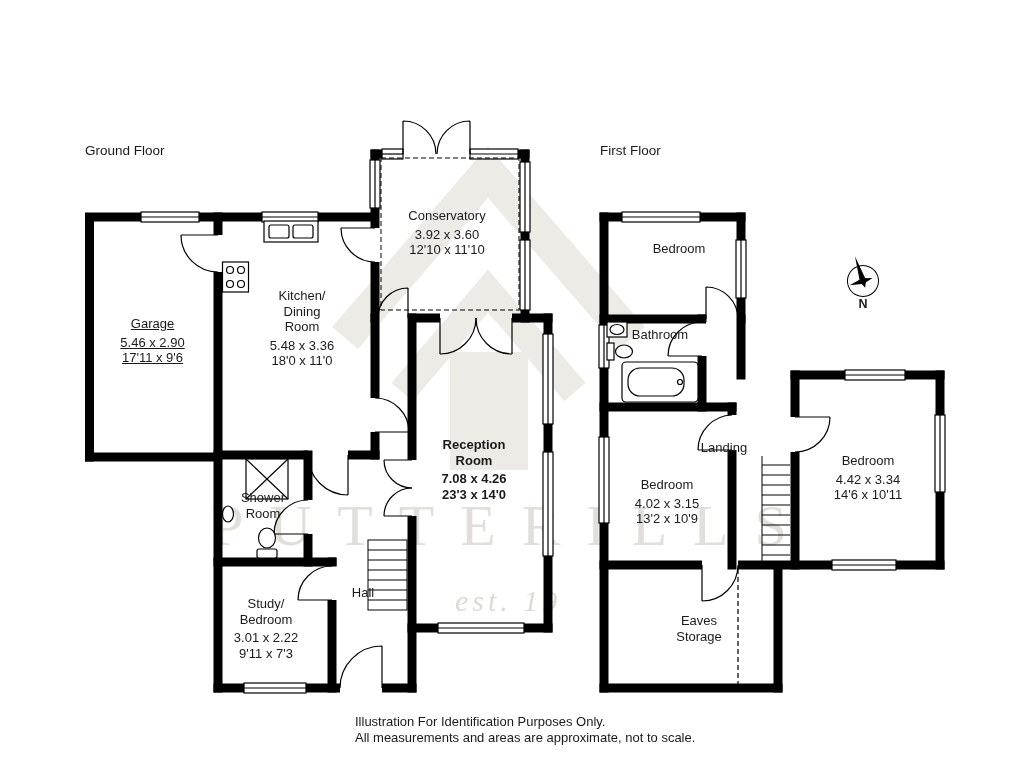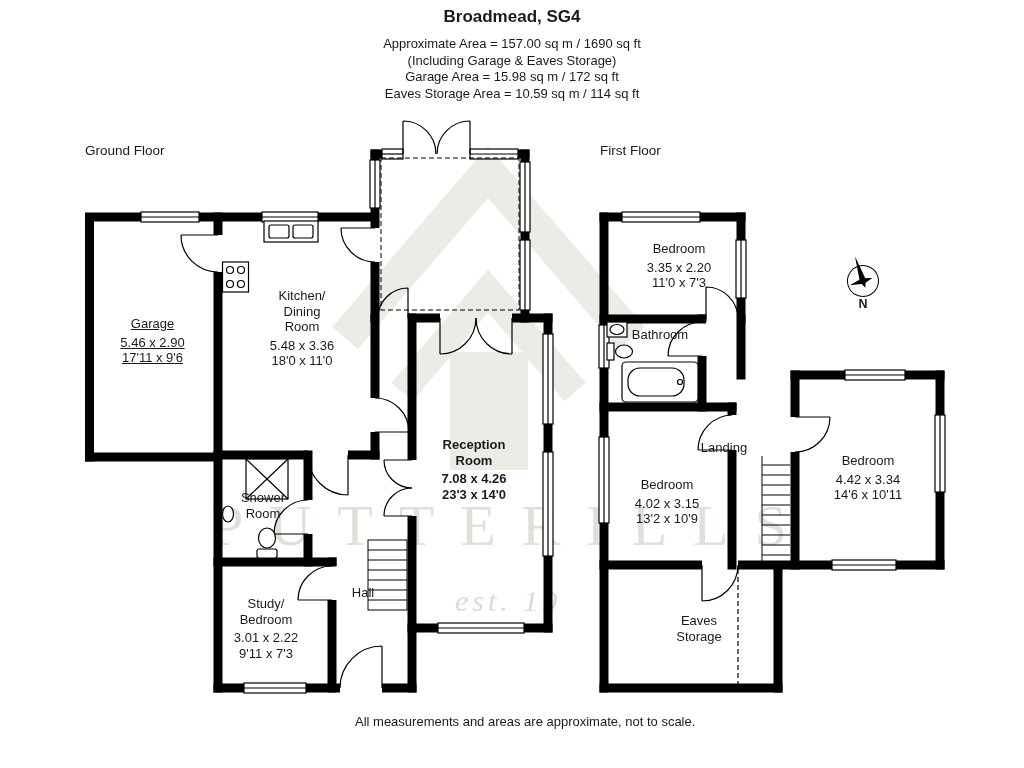--- a/index.html
+++ b/index.html
@@ -28,27 +28,20 @@
   .compass-n { position:absolute; left:855px; top:297px; width:16px; text-align:center;
     font-size:12.5px; font-weight:bold; }
   .footer { position:absolute; left:355px; top:714px; font-size:13px; line-height:16px; }
   .footer .copyright { font-size:10.5px; margin-top:3px; }
 </style>
 </head>
 <body>
 
 <div class="canvas">
 
-  <div class="header">
-    <div class="title">Broadmead, SG4</div>
-    <div class="sub">Approximate Area =  157.00 sq m / 1690 sq ft</div>
-    <div class="sub">(Including Garage &amp; Eaves Storage)</div>
-    <div class="sub">Garage Area =  15.98 sq m / 172 sq ft</div>
-    <div class="sub">Eaves Storage Area =  10.59 sq m / 114 sq ft</div>
-  </div>
 
   <div class="floor-label" style="left:85px; top:143px;">Ground Floor</div>
   <div class="floor-label" style="left:600px; top:143px;">First Floor</div>
 
   <div class="watermark-text">PUTTERILLS</div>
   <div class="watermark-est">est. 19</div>
 
   <svg class="plan" width="1024" height="768" viewBox="0 0 1024 768">
 
     <g>
@@ -227,20 +220,27 @@
   <div class="room-label" style="left:244px; top:288px; width:116px;">
     <div class="room-name">Kitchen/
 Dining
 Room</div>
     <div class="dims">
       <div>5.48 x 3.36</div>
       <div>18'0 x 11'0</div>
     </div>
   </div>
 
+  <div class="room-label" style="left:385px; top:208px; width:124px;">
+    <div class="room-name">Conservatory</div>
+    <div class="dims">
+      <div>3.92 x 3.60</div>
+      <div>12'10 x 11'10</div>
+    </div>
+  </div>
 
   <div class="room-label" style="left:412px; top:437px; width:124px;font-weight:bold;">
     <div class="room-name">Reception
 Room</div>
     <div class="dims">
       <div>7.08 x 4.26</div>
       <div>23'3 x 14'0</div>
     </div>
   </div>
 
@@ -257,24 +257,20 @@
       <div>9'11 x 7'3</div>
     </div>
   </div>
 
   <div class="room-label" style="left:333px; top:585px; width:60px;">
     <div class="room-name">Hall</div>
   </div>
 
   <div class="room-label" style="left:618px; top:241px; width:122px;">
     <div class="room-name">Bedroom</div>
-    <div class="dims">
-      <div>3.35 x 2.20</div>
-      <div>11'0 x 7'3</div>
-    </div>
   </div>
 
   <div class="room-label" style="left:618px; top:327px; width:84px;">
     <div class="room-name">Bathroom</div>
   </div>
 
   <div class="room-label" style="left:682px; top:440px; width:84px;">
     <div class="room-name">Landing</div>
   </div>
 
@@ -295,16 +291,17 @@
   </div>
 
   <div class="room-label" style="left:649px; top:613px; width:100px;">
     <div class="room-name">Eaves
 Storage</div>
   </div>
 
   <div class="compass-n">N</div>
 
   <div class="footer">
+    <div>Illustration For Identification Purposes Only.</div>
     <div>All measurements and areas are approximate, not to scale.</div>
   </div>
 
 </div>
 
 </body></html>

